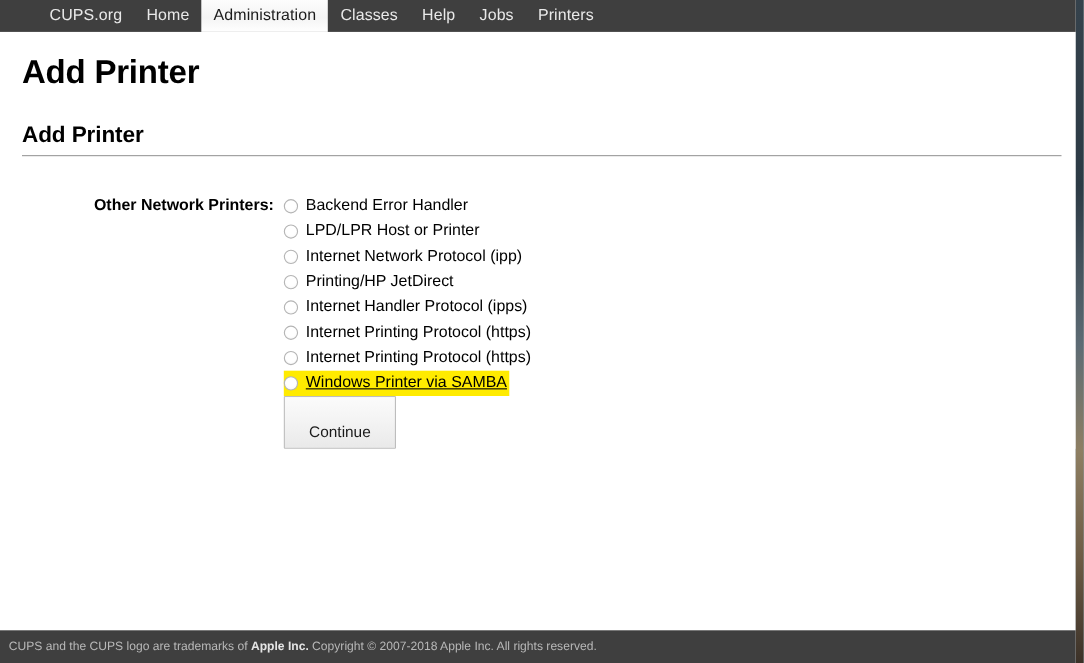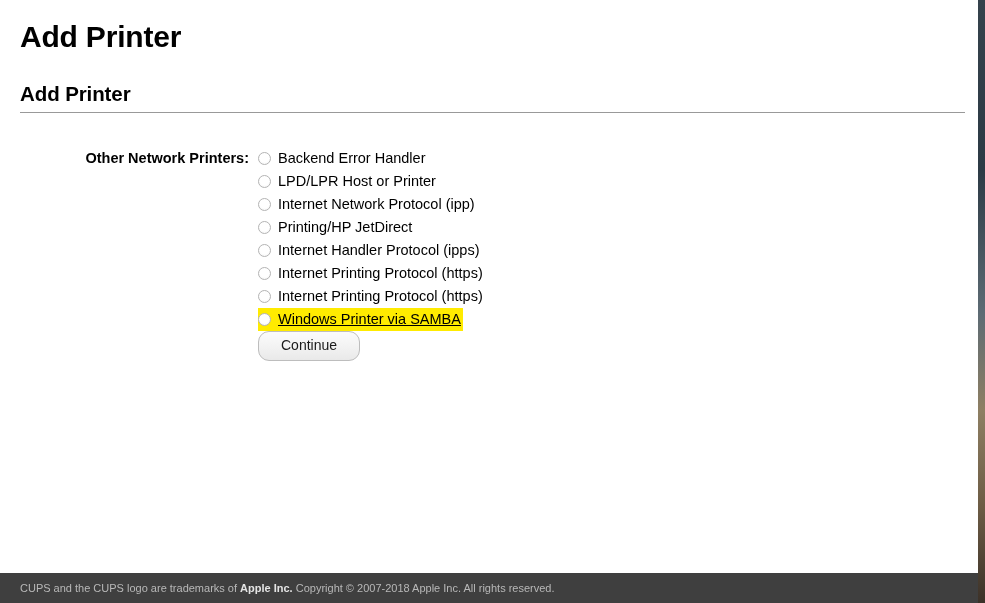--- a/index.html
+++ b/index.html
@@ -139,43 +139,43 @@
   }
 
   .continue-wrap {
     padding-top: 8px;
   }
   .btn {
     display: inline-block;
     font-family: "Liberation Sans", sans-serif;
     font-size: 14px;
     color: #1a1a1a;
-    padding: 5px 22px 6px 22px;
+    padding: 23px 22px 6px 22px;
     border: 1px solid #bdbdbd;
-    border-radius: 11px;
+    border-radius: 1px;
     background: linear-gradient(to bottom, #fbfbfb 0%, #f3f3f3 50%, #e9e9e9 100%);
     cursor: pointer;
     line-height: 17px;
   }
 
   
   .footer {
     position: absolute;
     left: 0;
     bottom: 0;
     width: 978px;
     height: 30px;
     background: #3f3f3f;
     display: flex;
     align-items: center;
   }
   .footer-text {
     font-size: 11px;
     color: #b8b8b8;
-    padding-left: 20px;
+    padding-left: 8px;
     white-space: nowrap;
   }
   .footer-text b {
     color: #e4e4e4;
     font-weight: bold;
   }
 
   
   .desktop-edge {
     position: absolute;
@@ -184,20 +184,29 @@
     width: 7px;
     height: 603px;
     background: linear-gradient(to bottom, #35424c 0%, #2c3a45 28%, #5d6b74 52%, #8e7f63 68%, #6d5c45 84%, #3b3128 100%);
   }
 </style>
 </head>
 <body>
 
 <div id="page">
 
+  <div class="nav-bar" id="nav-bar">
+      <div class="nav-item">CUPS.org</div>
+      <div class="nav-item">Home</div>
+      <div class="nav-item active">Administration</div>
+      <div class="nav-item">Classes</div>
+      <div class="nav-item">Help</div>
+      <div class="nav-item">Jobs</div>
+      <div class="nav-item">Printers</div>
+    </div>
 
   <div class="content">
     <h1 class="page-title">Add Printer</h1>
 
     <h2 class="section-title">Add Printer</h2>
     <div class="rule"></div>
 
     <table class="form-table">
       <tbody>
         <tr class="spacer-row">

